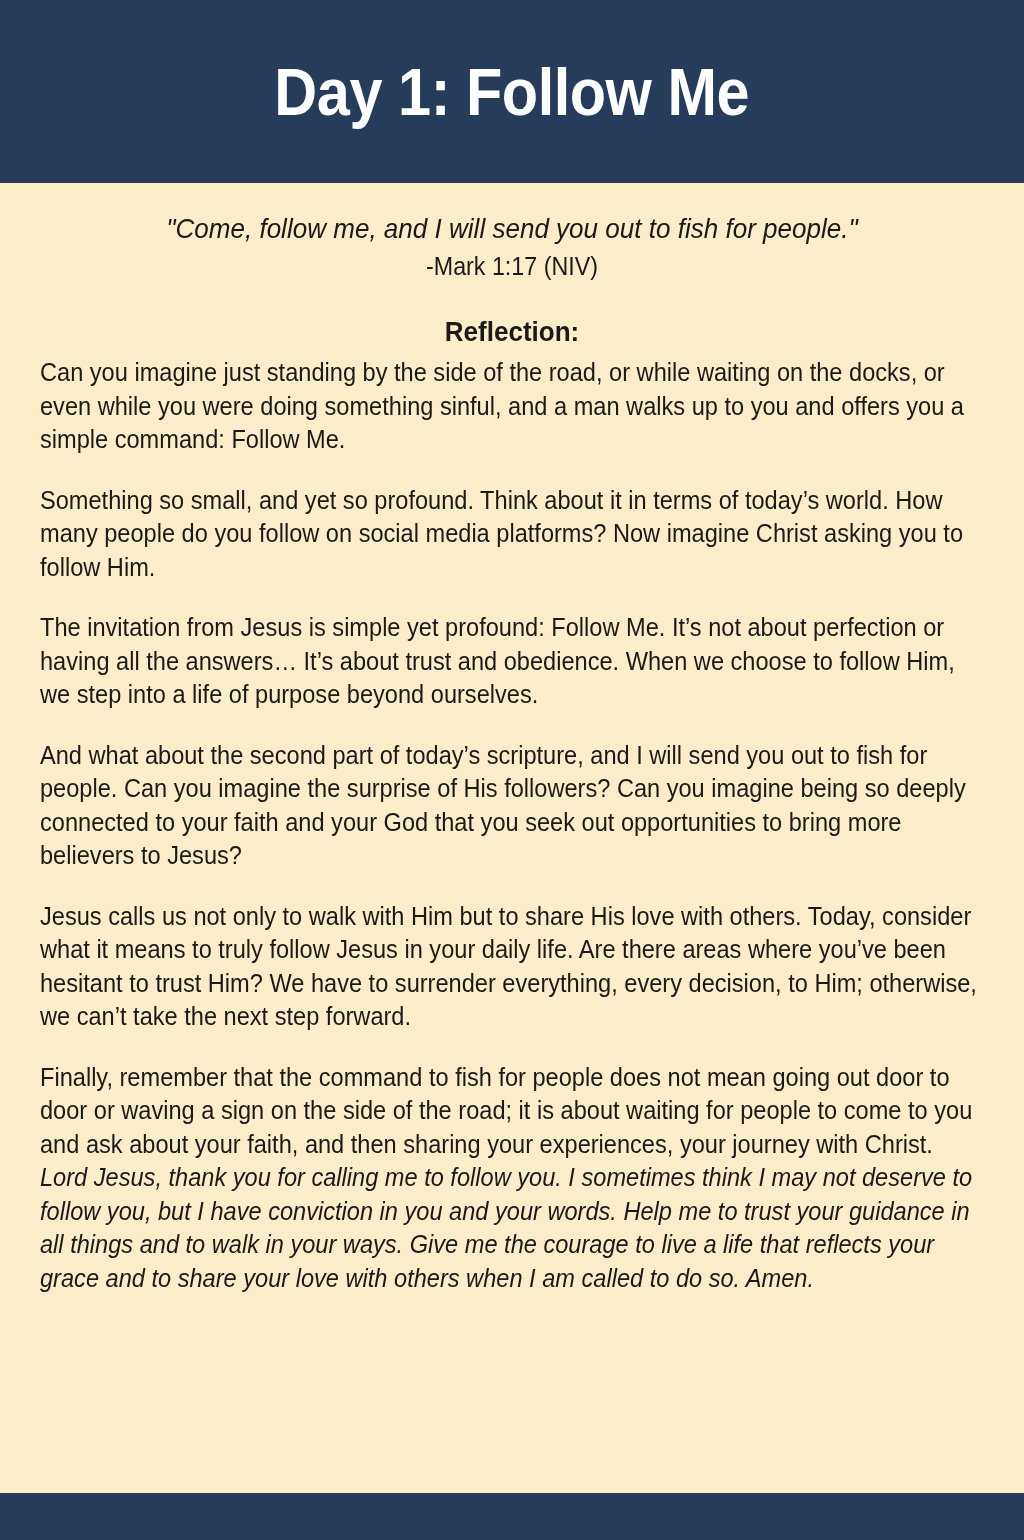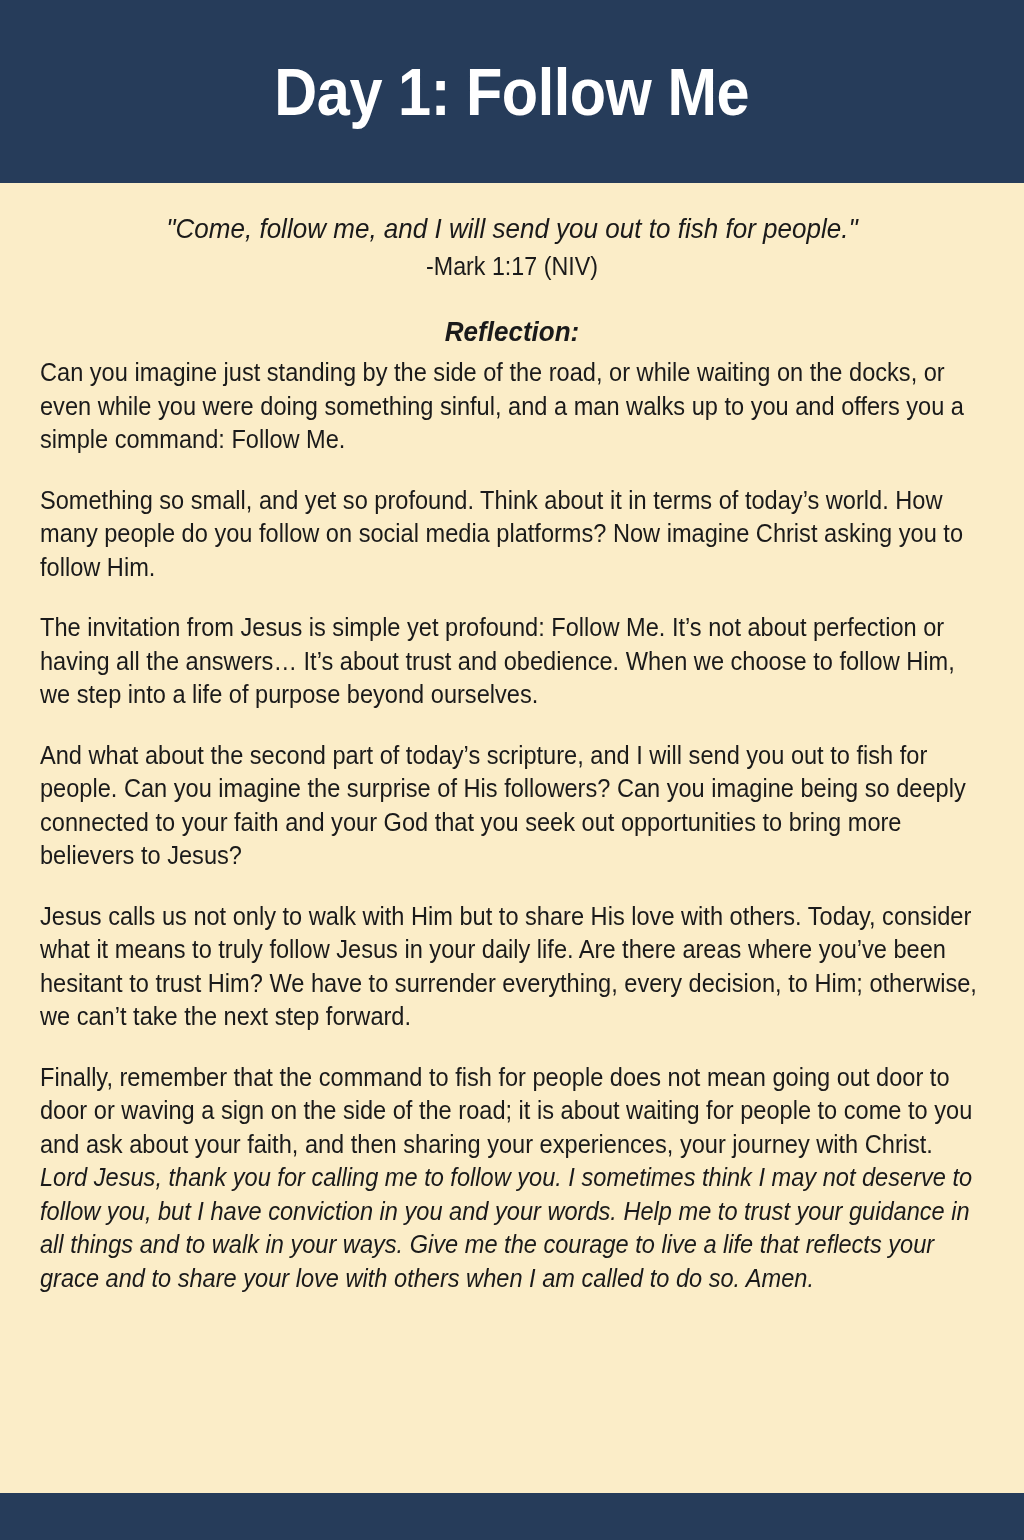--- a/index.html
+++ b/index.html
@@ -78,21 +78,20 @@
     font-size: 28px;
     font-weight: bold;
     line-height: 34px;
     margin: 0;
     transform: scaleX(0.93);
     transform-origin: center center;
   }
   .reflection-heading-wrap {
     padding-top: 33px;
     padding-bottom: 7px;
-    font-style: italic;
   }
   .prayer-heading-wrap {
     padding-top: 34px;
     padding-bottom: 6px;
   }
   .body-para {
     font-size: 25.5px;
     line-height: 33.5px;
     margin: 0 0 27px 0;
     text-align: left;

